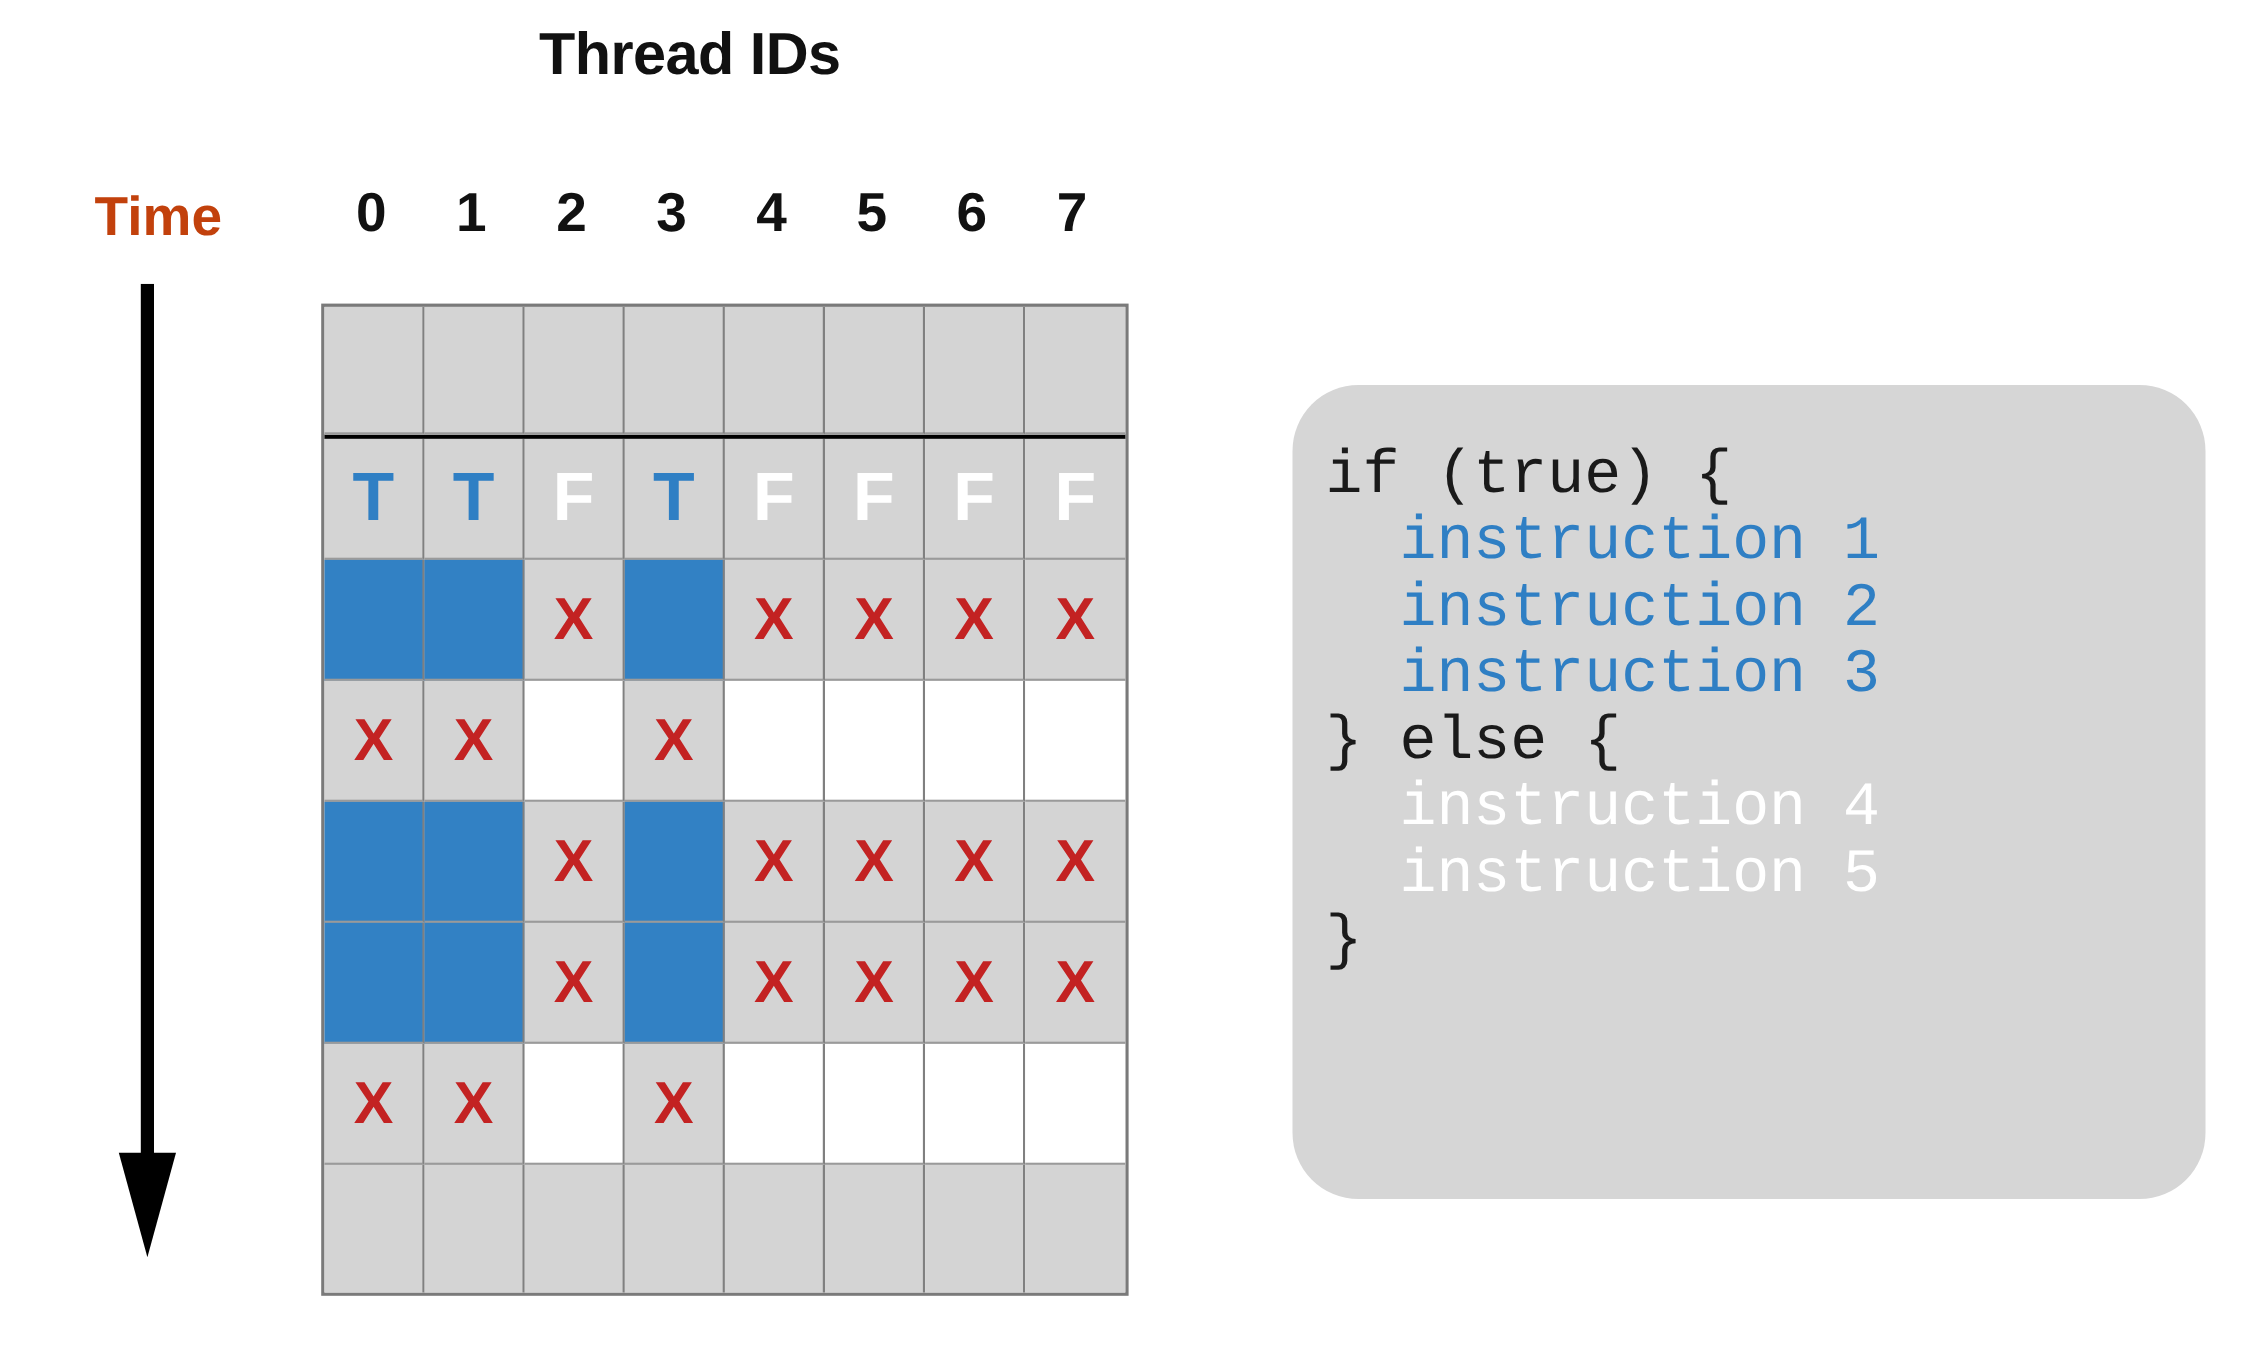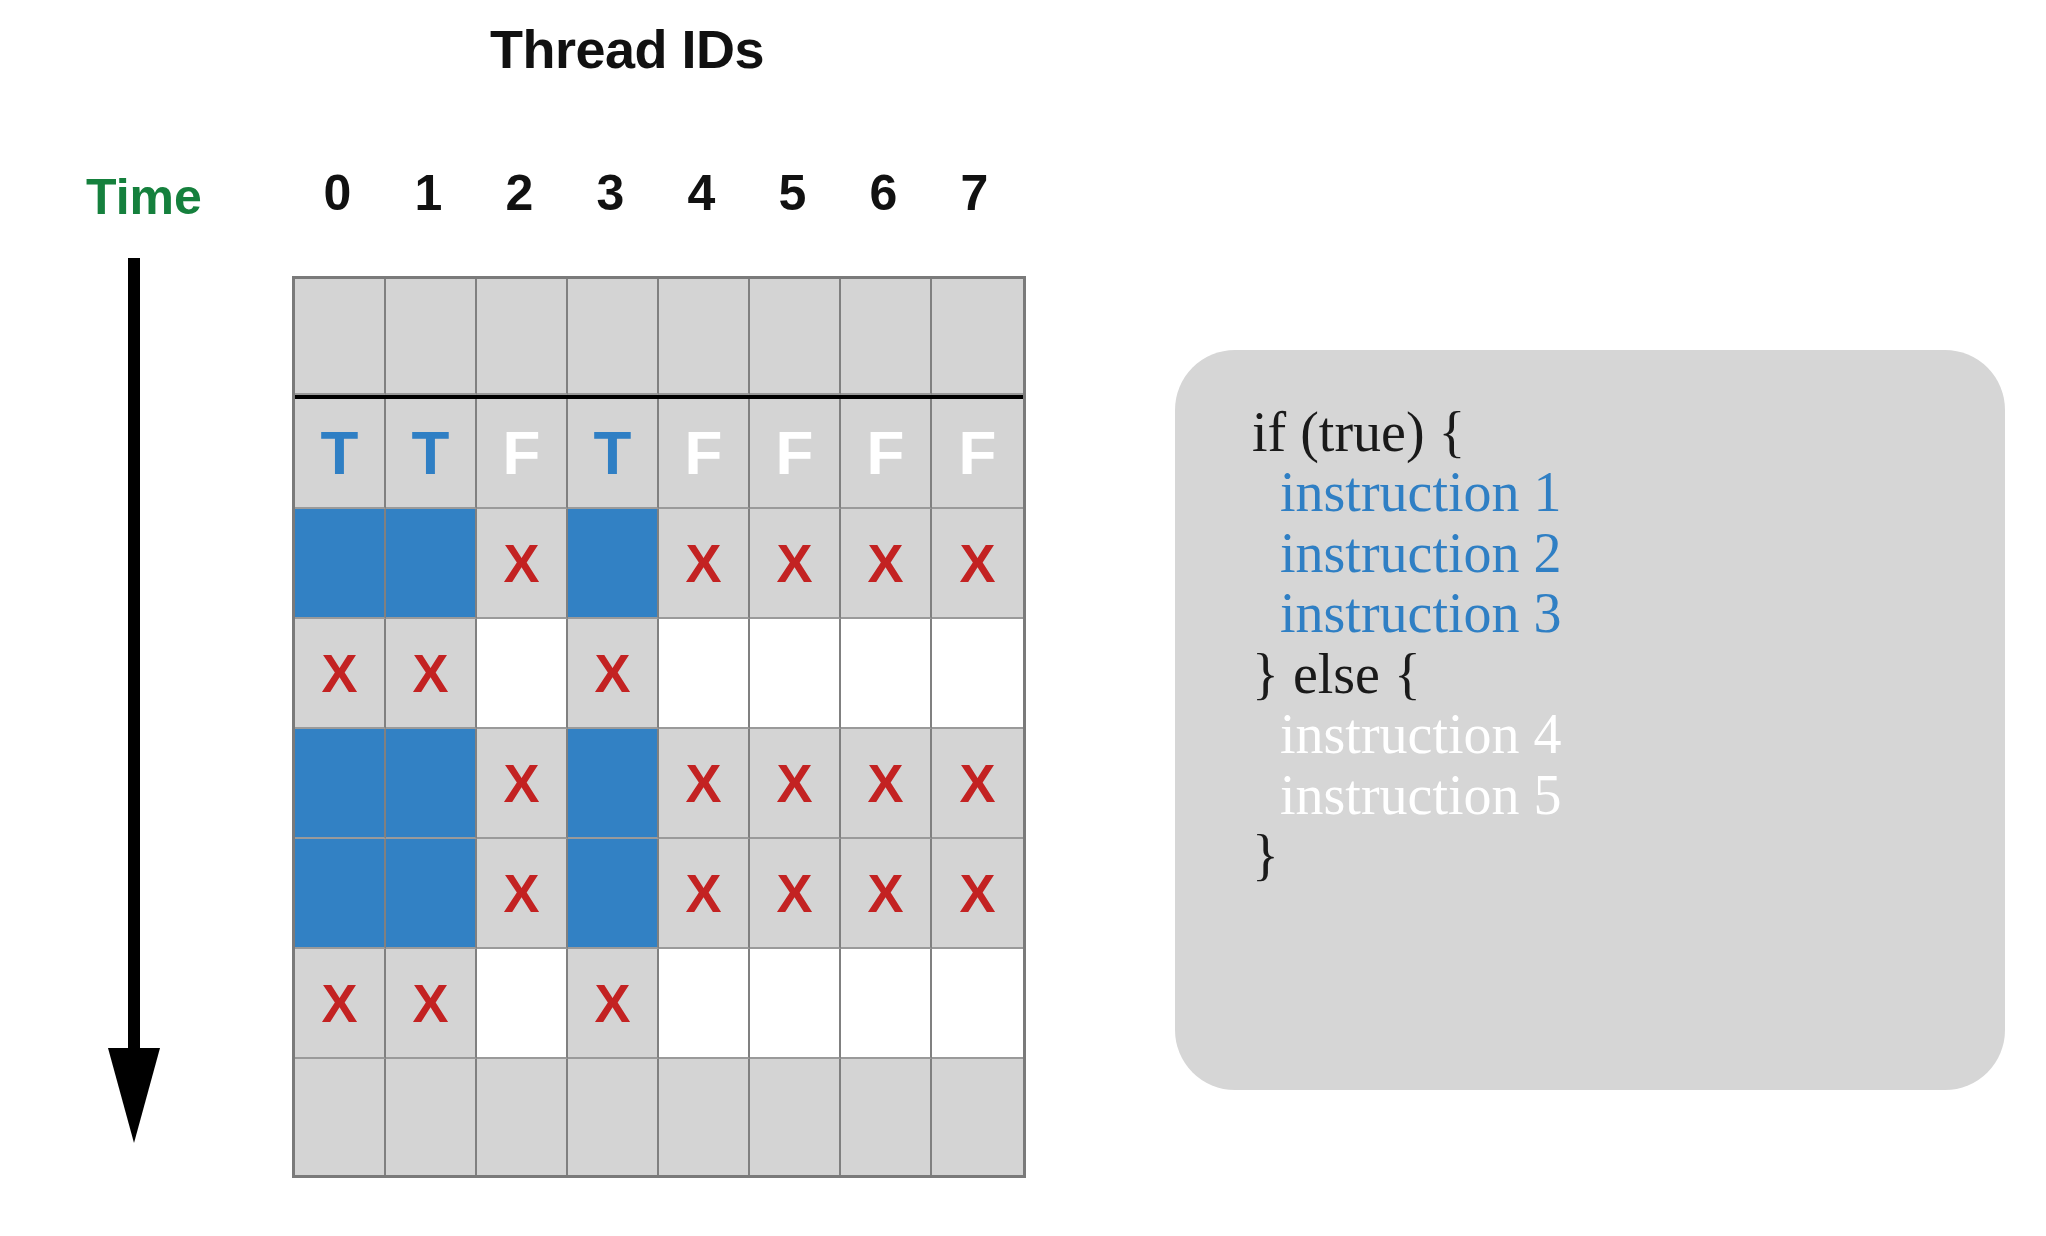--- a/index.html
+++ b/index.html
@@ -28,21 +28,21 @@
     margin-left: 24px;
   }
 
   
   #time-label {
     position: absolute;
     left: 86px;
     top: 168px;
     font-size: 50px;
     font-weight: bold;
-    color: #15803d;
+    color: #c2410c;
     white-space: nowrap;
   }
 
   
   #time-arrow {
     position: absolute;
     left: 104px;
     top: 258px;
     width: 60px;
     height: 900px;
@@ -116,25 +116,24 @@
     left: 1175px;
     top: 350px;
     width: 830px;
     height: 740px;
     background: #d6d6d6;
     border-radius: 60px;
     box-sizing: border-box;
     padding: 52px 0 0 30px;
   }
   #code-block {
-    font-family: Liberation Serif, serif;
+    font-family: Liberation Mono, monospace;
     font-size: 56px;
     line-height: 1.08;
     white-space: pre;
-    margin-left: 47px;
   }
   .code-line { display: block; }
   .code-plain { color: #1a1a1a; }
   .code-blue  { color: #2f7fc4; }
   .code-white { color: #ffffff; }
 </style>
 </head>
 <body>
 
 <div id="thread-ids-title">Thread IDs</div>

